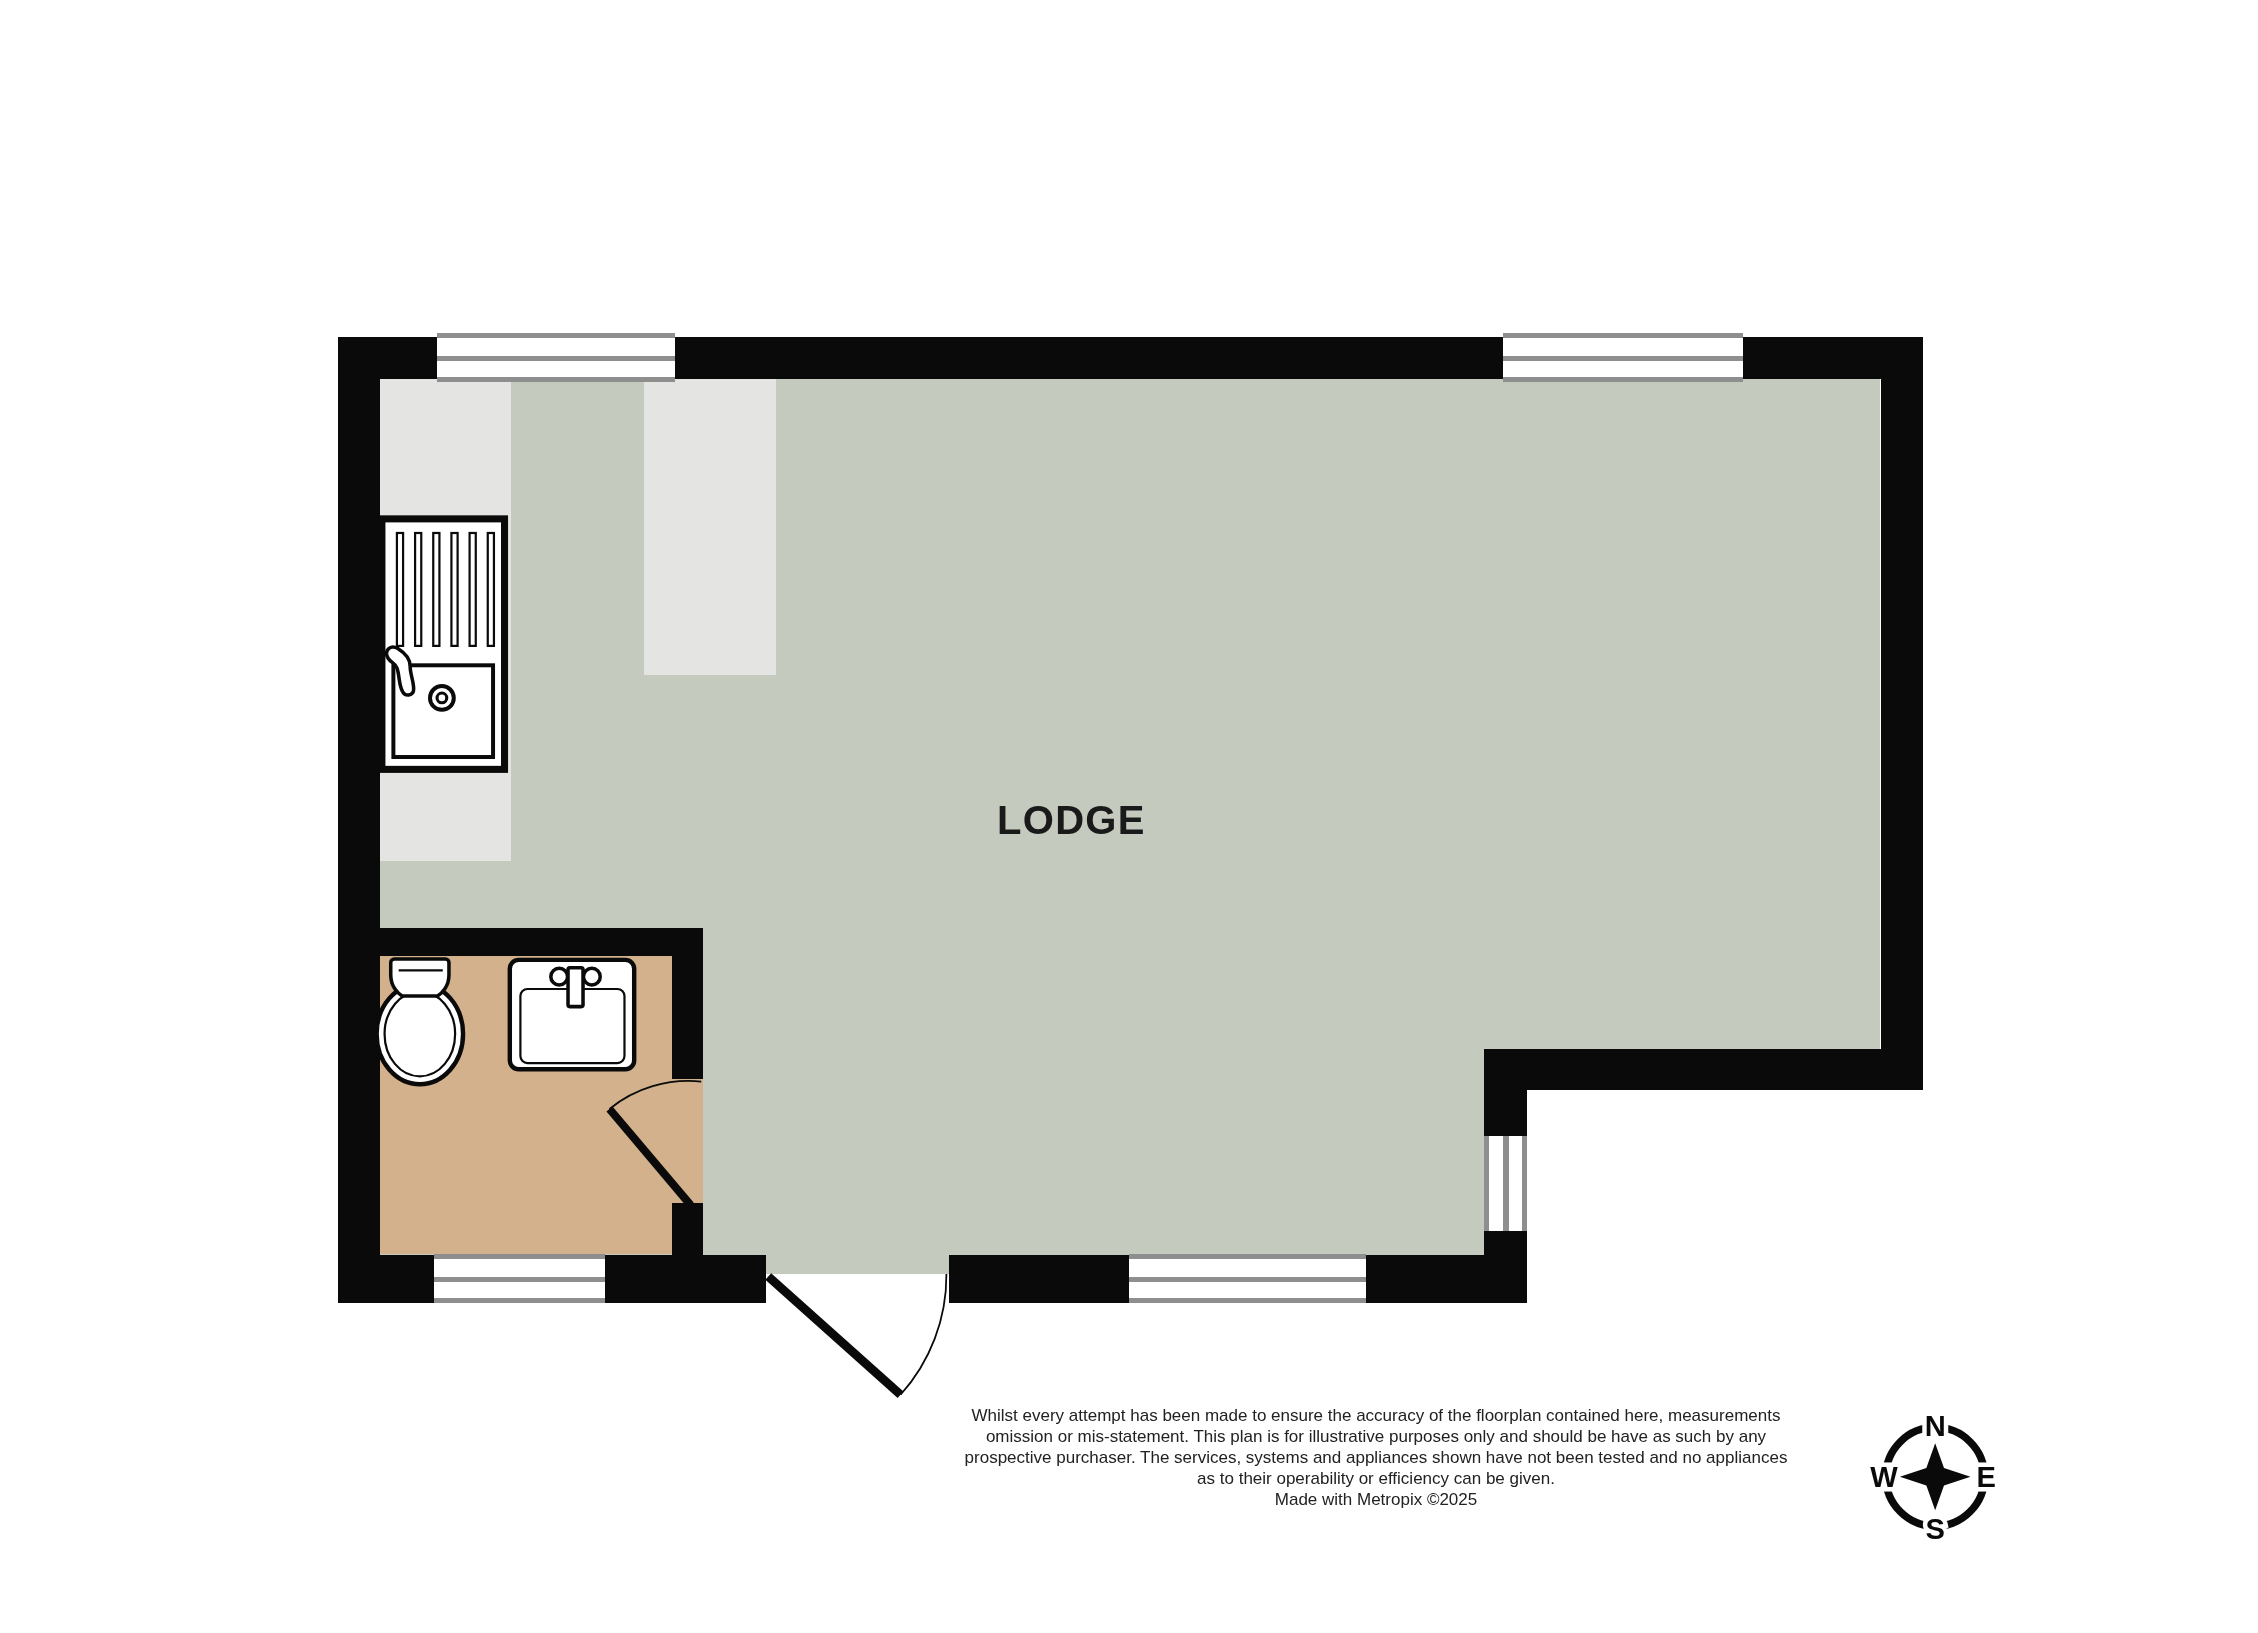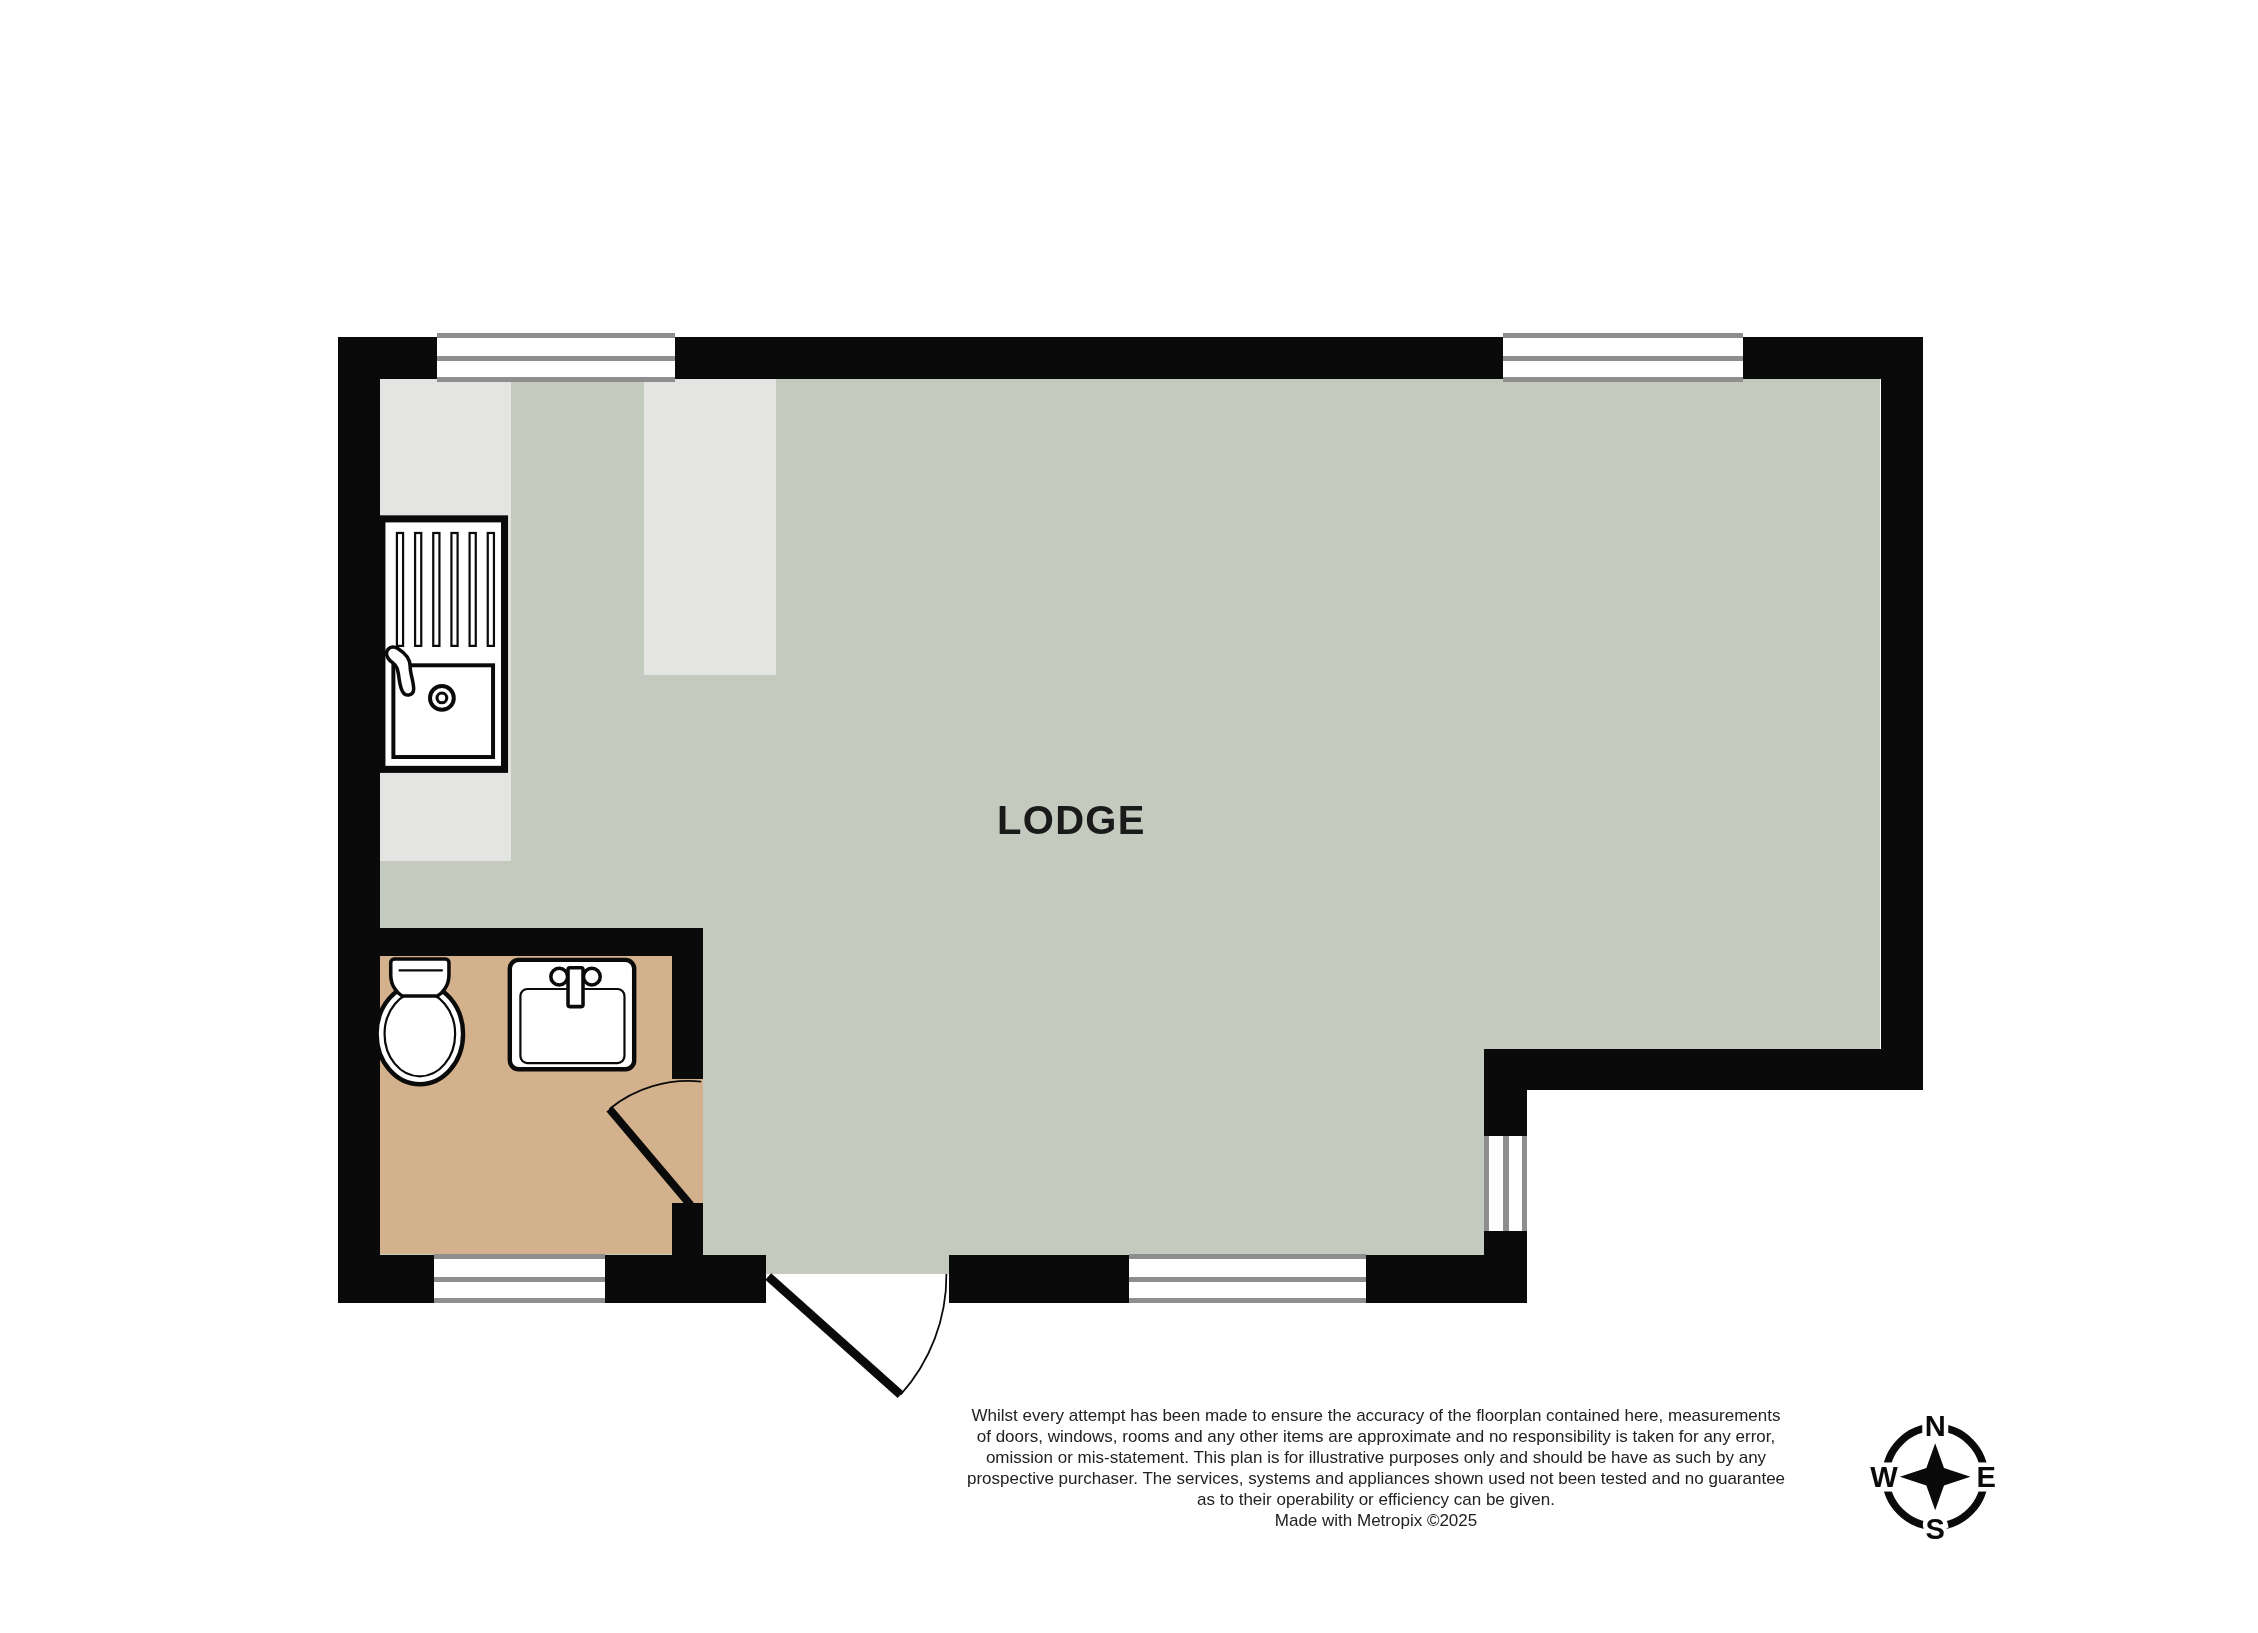--- a/index.html
+++ b/index.html
@@ -133,21 +133,20 @@
       <text x="2252" y="1686" class="compass-letter">E</text>
       <text x="2194" y="1745" class="compass-letter">S</text>
       <text x="2136" y="1686" class="compass-letter">W</text>
     </g>
   </svg>
 
   <div id="room-label" class="abs" style="left:997px;top:798px;width:265px;">LODGE</div>
 
   <div id="disclaimer" class="abs" style="left:882px;top:1405px;">
     <div class="line">Whilst every attempt has been made to ensure the accuracy of the floorplan contained here, measurements</div>
-    <div class="line">of doors, windows, rooms and any other items are approximate and no responsibility is taken for any error,</div>
     <div class="line">omission or mis-statement. This plan is for illustrative purposes only and should be have as such by any</div>
-    <div class="line">prospective purchaser. The services, systems and appliances shown used not been tested and no guarantee</div>
+    <div class="line">prospective purchaser. The services, systems and appliances shown have not been tested and no appliances</div>
     <div class="line">as to their operability or efficiency can be given.</div>
     <div class="line">Made with Metropix ©2025</div>
   </div>
 
 </div>
 
 
 </body></html>

